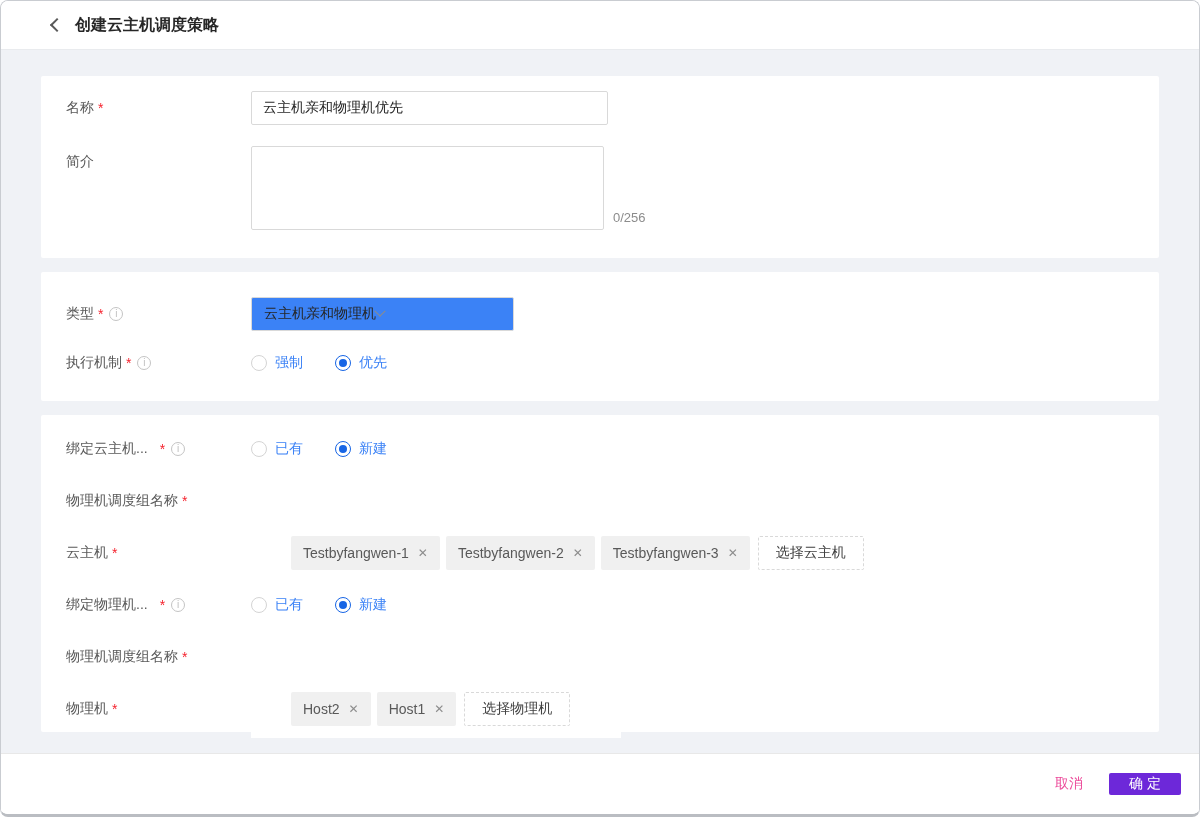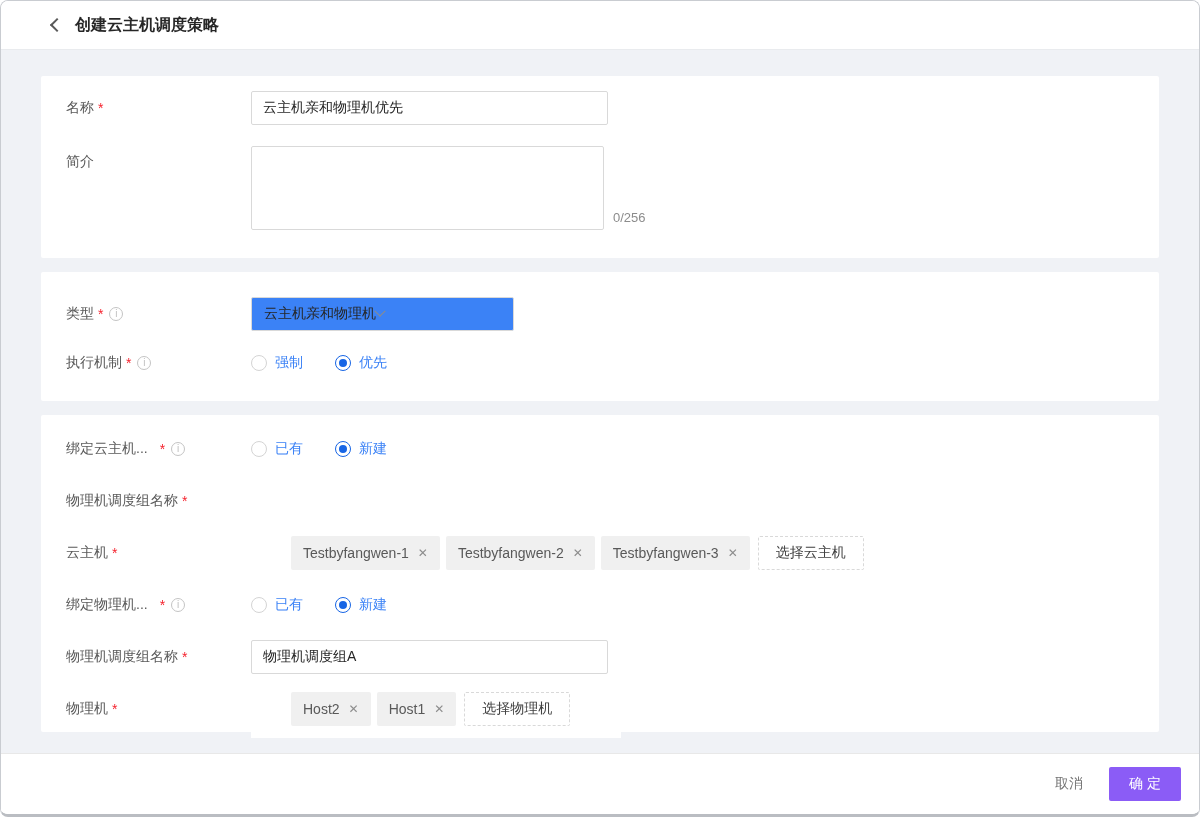--- a/index.html
+++ b/index.html
@@ -103,26 +103,26 @@
     height:34px; background:#fff; border:1px dashed #d9d9d9; border-radius:2px;
     padding:0 17px; font-size:14px; color:#404040; cursor:pointer; margin-left:2px;
     font-family:inherit;
   }
   
   .page-footer {
     height:61px; flex:none; background:#fff; border-top:1px solid #e8e8e8;
     display:flex; align-items:center; justify-content:flex-end; padding-right:18px;
   }
   .cancel-btn {
-    background:none; border:none; color:#737373; font-size:14px; cursor:pointer;
+    background:none; border:none; color:#ec4899; font-size:14px; cursor:pointer;
     padding:8px 12px; font-family:inherit;
   }
   .confirm-btn {
-    background:#8b5cf6; border:none; color:#fff; font-size:14px; cursor:pointer;
-    height:34px; padding:0 20px; border-radius:2px; margin-left:14px;
+    background:#6d28d9; border:none; color:#fff; font-size:14px; cursor:pointer;
+    height:22px; padding:0 20px; border-radius:2px; margin-left:14px;
     font-family:inherit;
   }
 </style>
 </head>
 <body>
 
 <div class="frame">
 
   <div class="page-header">
     <span class="back-icon"></span>
@@ -246,21 +246,20 @@
             <span class="radio-text">新建</span>
           </span>
         </div>
       </div>
 
       <div class="form-row">
         <div class="form-label">
           <span>物理机调度组名称</span>
             <span class="required">*</span>
         </div>
-        <input class="text-input" type="text" value="物理机调度组A" style="">
       </div>
 
       <div class="form-row">
         <div class="form-label">
           <span>物理机</span>
             <span class="required">*</span>
         </div>
         <div class="tag-list">
           <span class="tag">
             <span>Host2</span>

